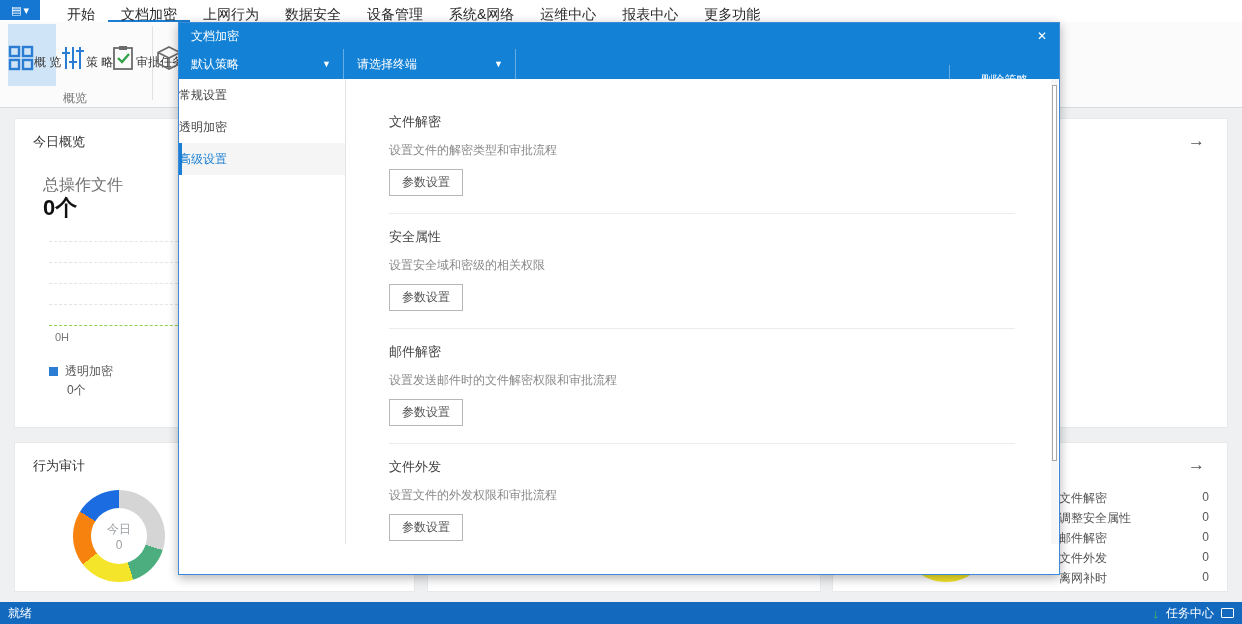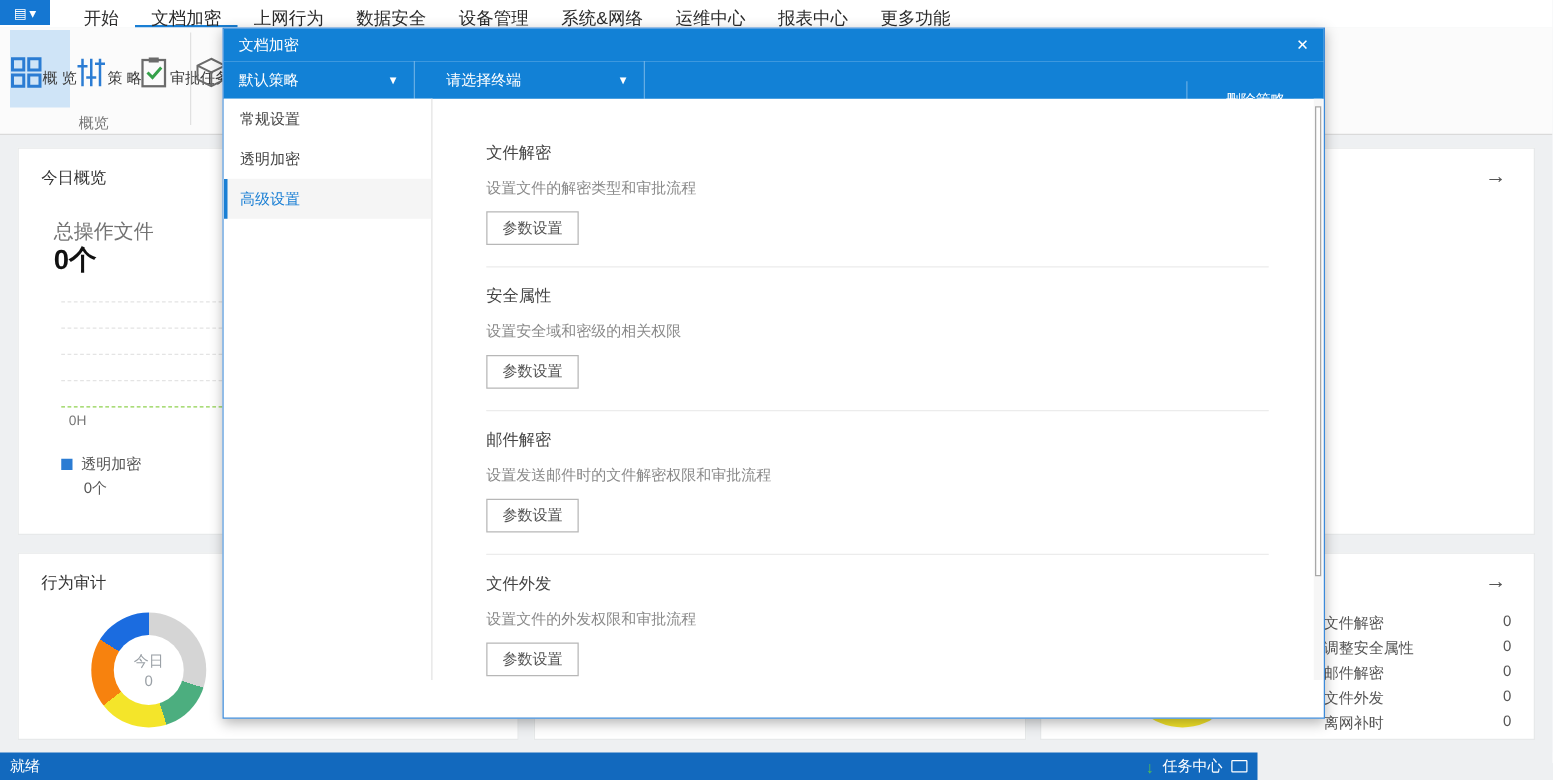--- a/index.html
+++ b/index.html
@@ -35,37 +35,37 @@
   .axis-label { position:absolute; left:40px; top:212px; font-size:11px; color:#777; }
   .legend-swatch { position:absolute; left:34px; top:248px; width:9px; height:9px; background:#2b7cd3; }
   .legend-label { position:absolute; left:50px; top:244px; font-size:12px; color:#555; }
   .legend-value { position:absolute; left:52px; top:263px; font-size:12px; color:#555; }
 
   .donut { position:absolute; width:92px; height:92px; border-radius:50%; }
   .donut .hole { position:absolute; left:18px; top:18px; width:56px; height:56px; background:#fff; border-radius:50%; display:flex; flex-direction:column; align-items:center; justify-content:center; color:#9aa0a6; font-size:12px; }
   .action-row { position:absolute; left:226px; width:150px; display:flex; justify-content:space-between; font-size:12px; color:#555; }
 
   
-  .statusbar { position:absolute; left:0; top:602px; width:1006px; height:22px; background:#1269be; color:#fff; font-size:12px; display:flex; align-items:center; }
+  .statusbar { position:absolute; left:0; top:602px; width:1242px; height:22px; background:#1269be; color:#fff; font-size:12px; display:flex; align-items:center; }
   .status-left { margin-left:8px; }
   .status-right { margin-left:auto; display:flex; align-items:center; gap:7px; margin-right:8px; }
   .dl-arrow { color:#55c24e; font-weight:bold; font-size:13px; }
 
   
   .dialog { position:absolute; left:178px; top:22px; width:882px; height:553px; background:#fff; border:1px solid #3c8ad9; box-shadow:0 3px 10px rgba(0,0,0,.3); z-index:10; }
   .dlg-title { position:absolute; left:0; top:0; width:100%; height:26px; background:#1281d6; color:#fff; display:flex; align-items:center; padding:0 12px; font-size:12px; }
   .dlg-close { margin-left:auto; cursor:pointer; font-size:12px; }
   .dlg-toolbar { position:absolute; left:0; top:26px; width:100%; height:30px; background:#1281d6; color:#fff; }
   .dd { position:absolute; top:0; height:30px; display:flex; align-items:center; padding:0 12px; cursor:pointer; font-size:12px; }
   .dd .caret { margin-left:auto; font-size:9px; }
-  .dd1 { left:0; width:153px; border-right:1px solid rgba(255,255,255,.35); }
+  .dd1 { left:0; width:165px; border-right:1px solid rgba(255,255,255,.35); }
   .dd2 { left:166px; width:171px; border-right:1px solid rgba(255,255,255,.35); }
   .dlg-delete { position:absolute; right:0; top:16px; width:110px; height:30px; display:flex; align-items:center; justify-content:center; cursor:pointer; border-left:1px solid rgba(255,255,255,.35); font-size:12px; }
   .dlg-side { position:absolute; left:0; top:56px; width:167px; height:465px; background:#fff; border-right:1px solid #e4e4e4; }
-  .side-item { height:32px; line-height:32px; padding-left:13px; font-size:12px; color:#444; cursor:pointer; }
+  .side-item { height:32px; line-height:32px; font-size:12px; color:#444; cursor:pointer; }
   .side-item.selected { background:#f5f5f5; color:#1a7fd4; box-shadow:inset 3px 0 0 #1a7fd4; }
   .dlg-content { position:absolute; left:167px; top:56px; width:709px; height:465px; overflow:hidden; padding:34px 0 0 43px; }
   .sec-title { font-size:13px; color:#444; }
   .sec-desc { font-size:12px; color:#8a8a8a; margin-top:11px; }
   .sec-btn { margin-top:10px; display:inline-block; border:1px solid #b7b7b7; background:#fff; color:#555; font-size:12px; padding:4px 12px; cursor:pointer; font-family:inherit; }
   .sec-div { border:none; border-top:1px solid #ececec; margin:17px 40px 14px 0; }
   .dlg-scroll-track { position:absolute; left:872px; top:56px; width:7px; height:465px; background:#f6f6f6; }
   .dlg-scroll-thumb { position:absolute; left:873px; top:62px; width:5px; height:376px; background:#fdfdfd; border:1px solid #a8a8a8; cursor:pointer; }
   .dlg-footer { position:absolute; left:0; top:521px; width:100%; height:32px; background:#fff; border-top:1px solid #e8e8e8; }
   .apply-btn { position:absolute; right:3px; top:4px; width:115px; height:23px; background:#1173d4; color:#fff; border:none; font-size:12px; cursor:pointer; font-family:inherit; }

